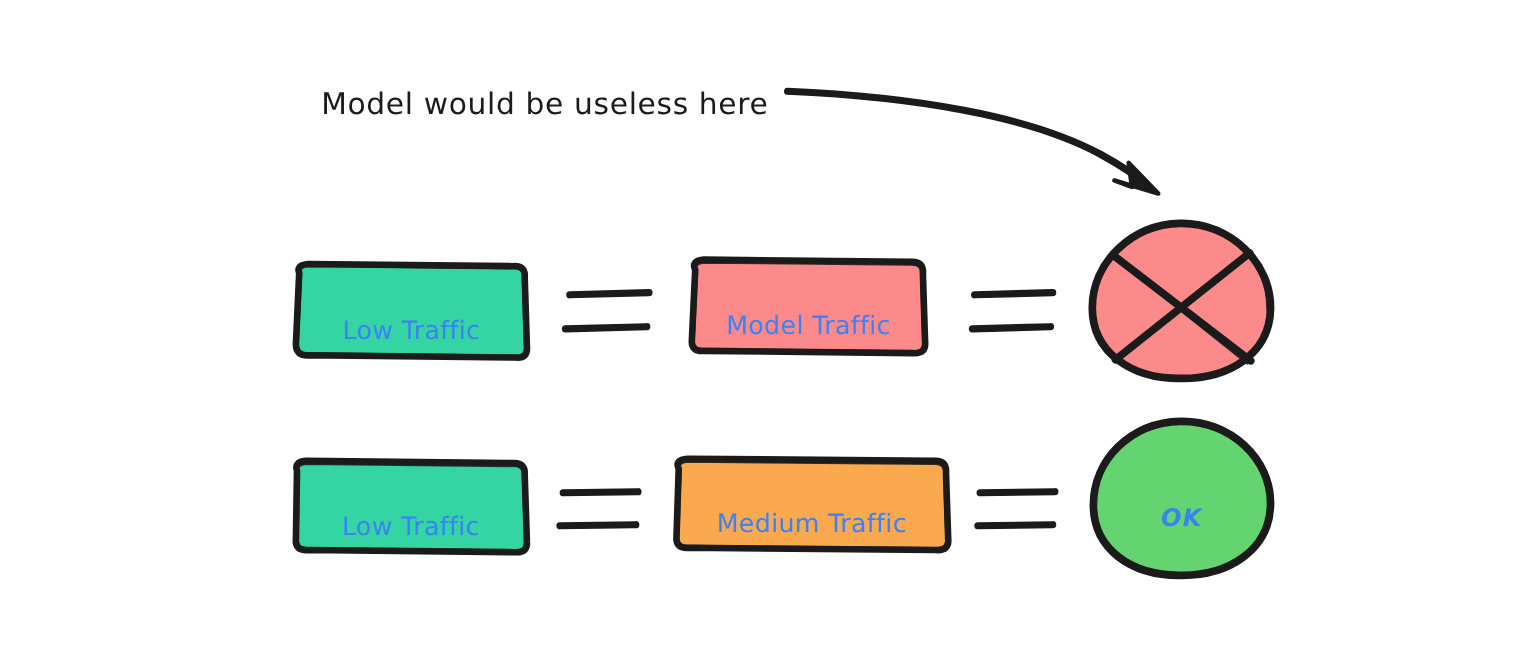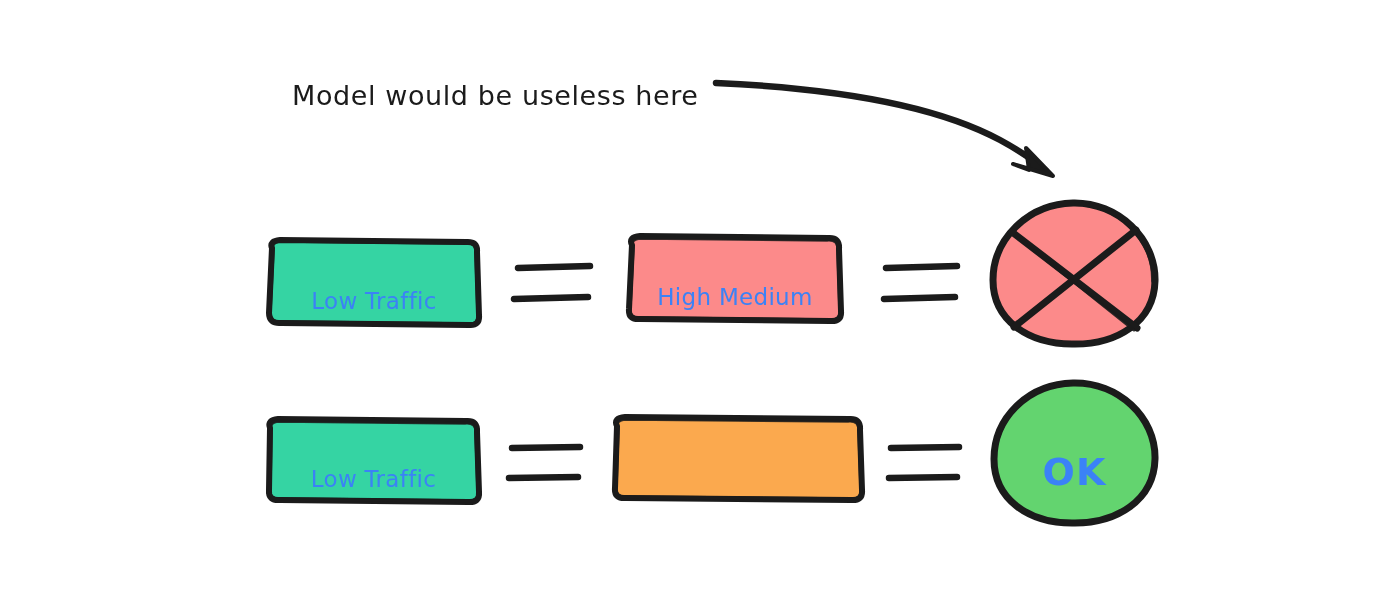--- a/index.html
+++ b/index.html
@@ -50,21 +50,21 @@
   .annotation-text {
     position: absolute;
     color: #1b1b1b;
     font-family: "DejaVu Sans", sans-serif;
     font-size: 27px;
     letter-spacing: 0.6px;
     white-space: nowrap;
     user-select: none;
   }
   .box-label { font-size: 23px; }
-  .circle-label { font-size: 38px; font-weight: 700; letter-spacing: 1.2px; }
+  .circle-label { font-size: 22px; font-weight: 700; letter-spacing: 1.2px; font-style: italic; }
   .hit {
     position: absolute;
   }
 </style>
 </head>
 <body>
 
 <div id="canvas">
 
   <svg class="sketch-svg" viewBox="0 0 1400 611" xmlns="http://www.w3.org/2000/svg">
@@ -138,26 +138,27 @@
       <path d="M 1053 176 L 1026 148 L 1029 170 L 1013 164 Z" fill="#1b1b1b" stroke="#1b1b1b" stroke-width="4" stroke-linejoin="round"></path>
     </g>
   </svg>
 
   <div class="layer">
 
     <div class="annotation-text" style="left:292px; top:62px;">Model would be useless here</div>
 
     <div class="node-label box-label" style="left:269px; top:240px; width:210px; height:85px;">Low Traffic</div>
 
-    <div class="node-label box-label" style="left:629px; top:236px; width:212px; height:85px;">High Medium</div>
+    <div class="node-label box-label" style="left:629px; top:236px; width:212px; height:85px;">Model Traffic</div>
 
     <div class="node-label circle-label" style="left:993px; top:203px; width:162px; height:142px;"></div>
 
     <div class="node-label box-label" style="left:268px; top:419px; width:211px; height:84px;">Low Traffic</div>
 
+    <div class="node-label box-label" style="left:614px; top:417px; width:248px; height:84px;">Medium Traffic</div>
 
     <div class="node-label circle-label" style="left:994px; top:383px; width:161px; height:141px;">OK</div>
   </div>
 
   <div class="layer">
     <div class="hit" style="left:269px; top:240px; width:211px; height:86px;"></div>
     <div class="hit" style="left:510px; top:258px; width:86px; height:50px;"></div>
     <div class="hit" style="left:628px; top:236px; width:214px; height:86px;"></div>
     <div class="hit" style="left:880px; top:258px; width:82px; height:50px;"></div>
     <div class="hit" style="left:992px; top:202px; width:165px; height:144px;"></div>

